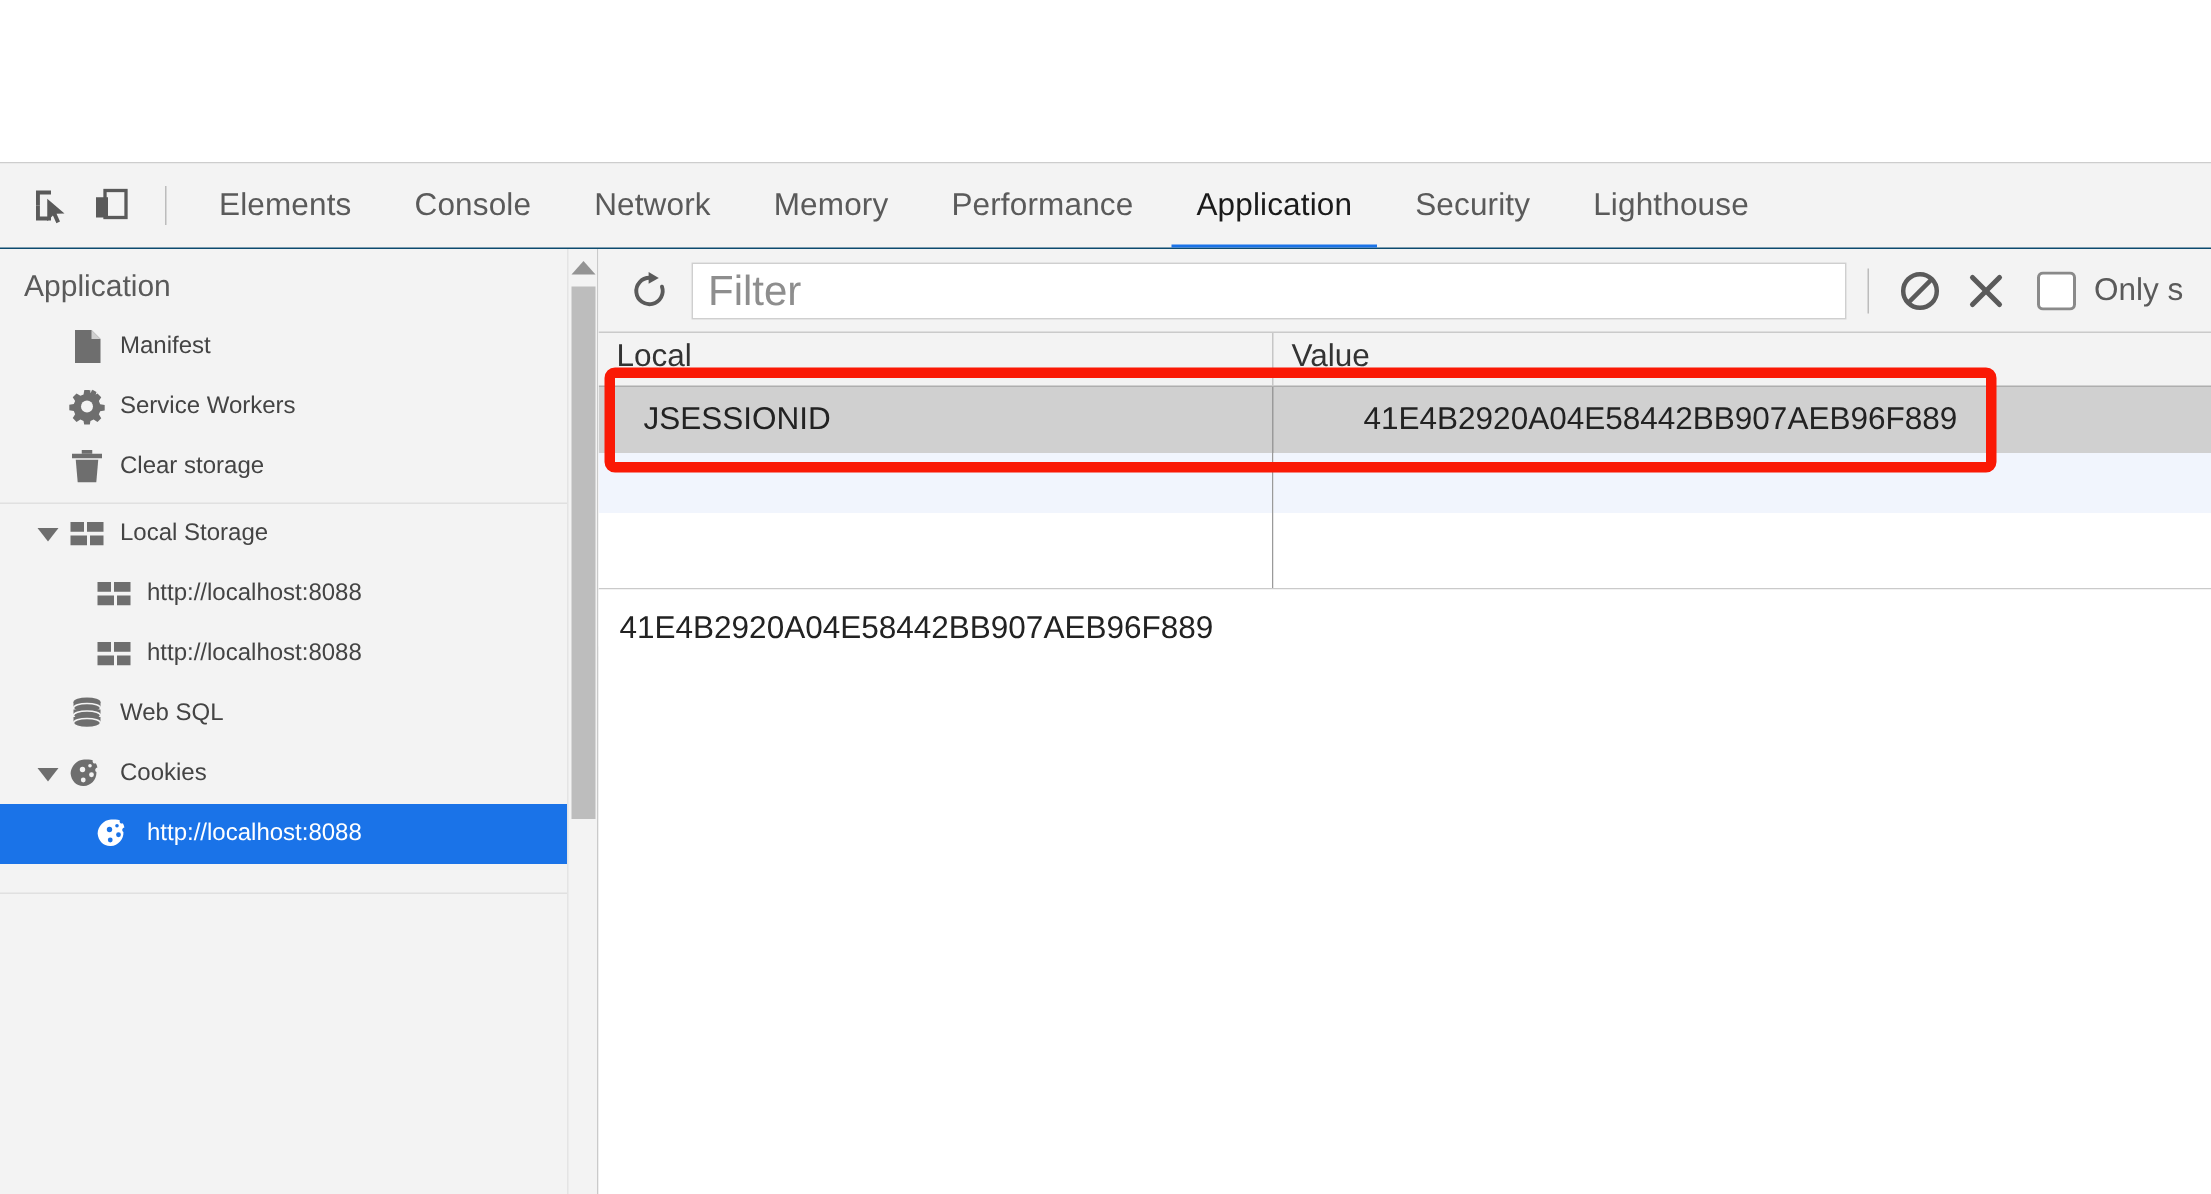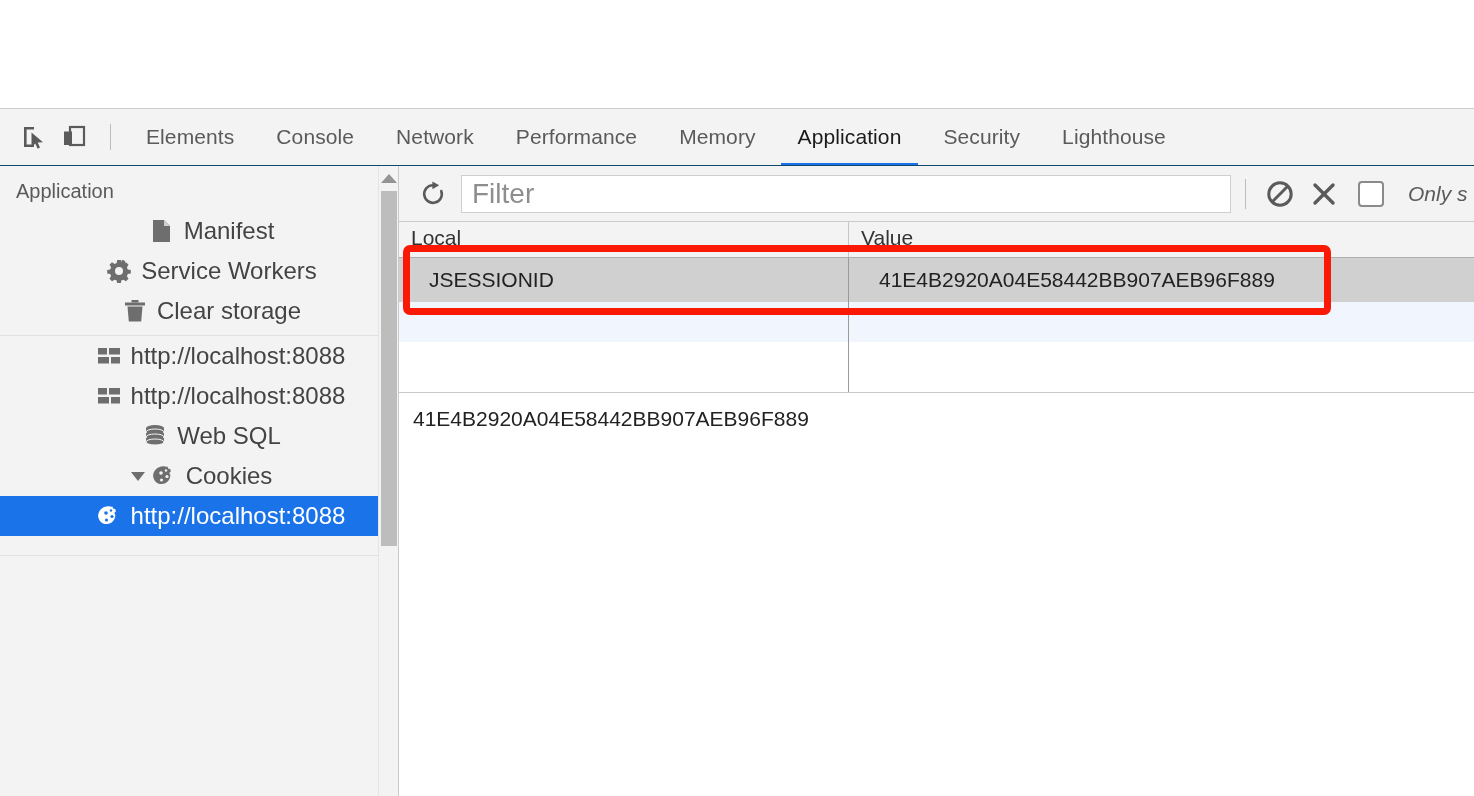--- a/index.html
+++ b/index.html
@@ -75,22 +75,22 @@
   .sb-scrollarea { position:absolute; inset:0 20px 0 0; }
   .sb-section-title {
     font-size:20px; color:#5a5a5a;
     padding:14px 0 8px 16px;
   }
   .sb-divider { height:1px; background:#e0e0e0; margin:4px 0 0 0; }
   .sb-item {
     display:flex; align-items:center;
     height:40px;
     padding-left:40px;
-    font-size:24px; color:#444;
-    cursor:pointer; white-space:nowrap;justify-content:center;
+    font-size:16px; color:#444;
+    cursor:pointer; white-space:nowrap;
   }
   .sb-item.indent1 { padding-left:22px; }
   .sb-item.indent2 { padding-left:62px; }
   .sb-item.selected { background:#1a73e8; color:#ffffff; }
   .sb-twisty {
     width:20px; flex:0 0 20px;
     display:flex; align-items:center; justify-content:center;
     margin-right:2px;
   }
   .sb-twisty i {
@@ -161,21 +161,21 @@
     cursor:pointer;
   }
   .tb-check-wrap {
     display:flex; align-items:center; margin-left:12px; cursor:pointer;
     white-space:nowrap; overflow:hidden;
   }
   .tb-checkbox {
     width:26px; height:26px; flex:0 0 26px;
     border:2px solid #8a8a8a; border-radius:4px; background:#fff;
   }
-  .tb-check-label { font-size:21px; color:#5a5a5a; margin-left:24px;font-style:italic; }
+  .tb-check-label { font-size:21px; color:#5a5a5a; margin-left:12px; }
 
   
   .grid-wrap {
     position:relative;
     height:171px;
     background:#ffffff;
     border-bottom:1px solid #cacaca;
     overflow:hidden;
   }
   .grid-head {
@@ -185,21 +185,21 @@
   }
   .gh-cell {
     font-size:21px; color:#333;
     padding:4px 0 0 12px;
     display:flex; align-items:flex-start;
     overflow:hidden;
   }
   .gh-cell.c-name { width:450px; flex:0 0 450px; border-right:1px solid #c6c6c6; }
   .gh-cell.c-value { flex:1 1 auto; }
   .grid-row {
-    display:flex; height:44px; align-items:center;
+    display:flex; height:44px; align-items:center;gap:30px;
   }
   .grid-row.selected { background:#d0d0d0; }
   .gr-cell {
     font-size:21px; color:#222;
     padding-left:30px;
     height:44px; display:flex; align-items:center;
     overflow:hidden;
   }
   .gr-cell.c-name { width:450px; flex:0 0 450px; border-right:1px solid #9a9a9a; }
   .gr-cell.c-value { flex:1 1 auto; border-right:none; }
@@ -259,24 +259,24 @@
         <div class="tab">
             <span>Elements</span>
           </div>
         <div class="tab">
             <span>Console</span>
           </div>
         <div class="tab">
             <span>Network</span>
           </div>
         <div class="tab">
+            <span>Memory</span>
+          </div>
+        <div class="tab">
             <span>Performance</span>
-          </div>
-        <div class="tab">
-            <span>Memory</span>
           </div>
         <div class="tab active">
             <span>Application</span>
           </div>
         <div class="tab">
             <span>Security</span>
           </div>
         <div class="tab">
             <span>Lighthouse</span>
           </div>
@@ -321,20 +321,34 @@
                 <rect x="7.5" y="1" width="7" height="2.5" fill="#6e6e6e"></rect>
                 <path d="M3.5 7.5 H18.5 L17.2 22.5 H4.8 Z" fill="#6e6e6e"></path>
               </svg>
             </span>
             <span class="sb-label">Clear storage</span>
           </div>
 
           <div class="sb-divider"></div>
 
 
+          <div class="sb-item indent1">
+            <span class="sb-twisty">
+                <i></i>
+              </span>
+            <span class="sb-ico">
+              <svg width="24" height="18" viewBox="0 0 24 18">
+                <rect x="1" y="1" width="9" height="6.5" fill="#6e6e6e"></rect>
+                <rect x="12" y="1" width="11" height="6.5" fill="#6e6e6e"></rect>
+                <rect x="1" y="10" width="11" height="6.5" fill="#6e6e6e"></rect>
+                <rect x="14" y="10" width="9" height="6.5" fill="#6e6e6e"></rect>
+              </svg>
+            </span>
+            <span class="sb-label">Local Storage</span>
+          </div>
 
           <div class="sb-item indent2">
             <span class="sb-ico">
               <svg width="24" height="18" viewBox="0 0 24 18">
                 <rect x="1" y="1" width="9" height="6.5" fill="#6e6e6e"></rect>
                 <rect x="12" y="1" width="11" height="6.5" fill="#6e6e6e"></rect>
                 <rect x="1" y="10" width="11" height="6.5" fill="#6e6e6e"></rect>
                 <rect x="14" y="10" width="9" height="6.5" fill="#6e6e6e"></rect>
               </svg>
             </span>

